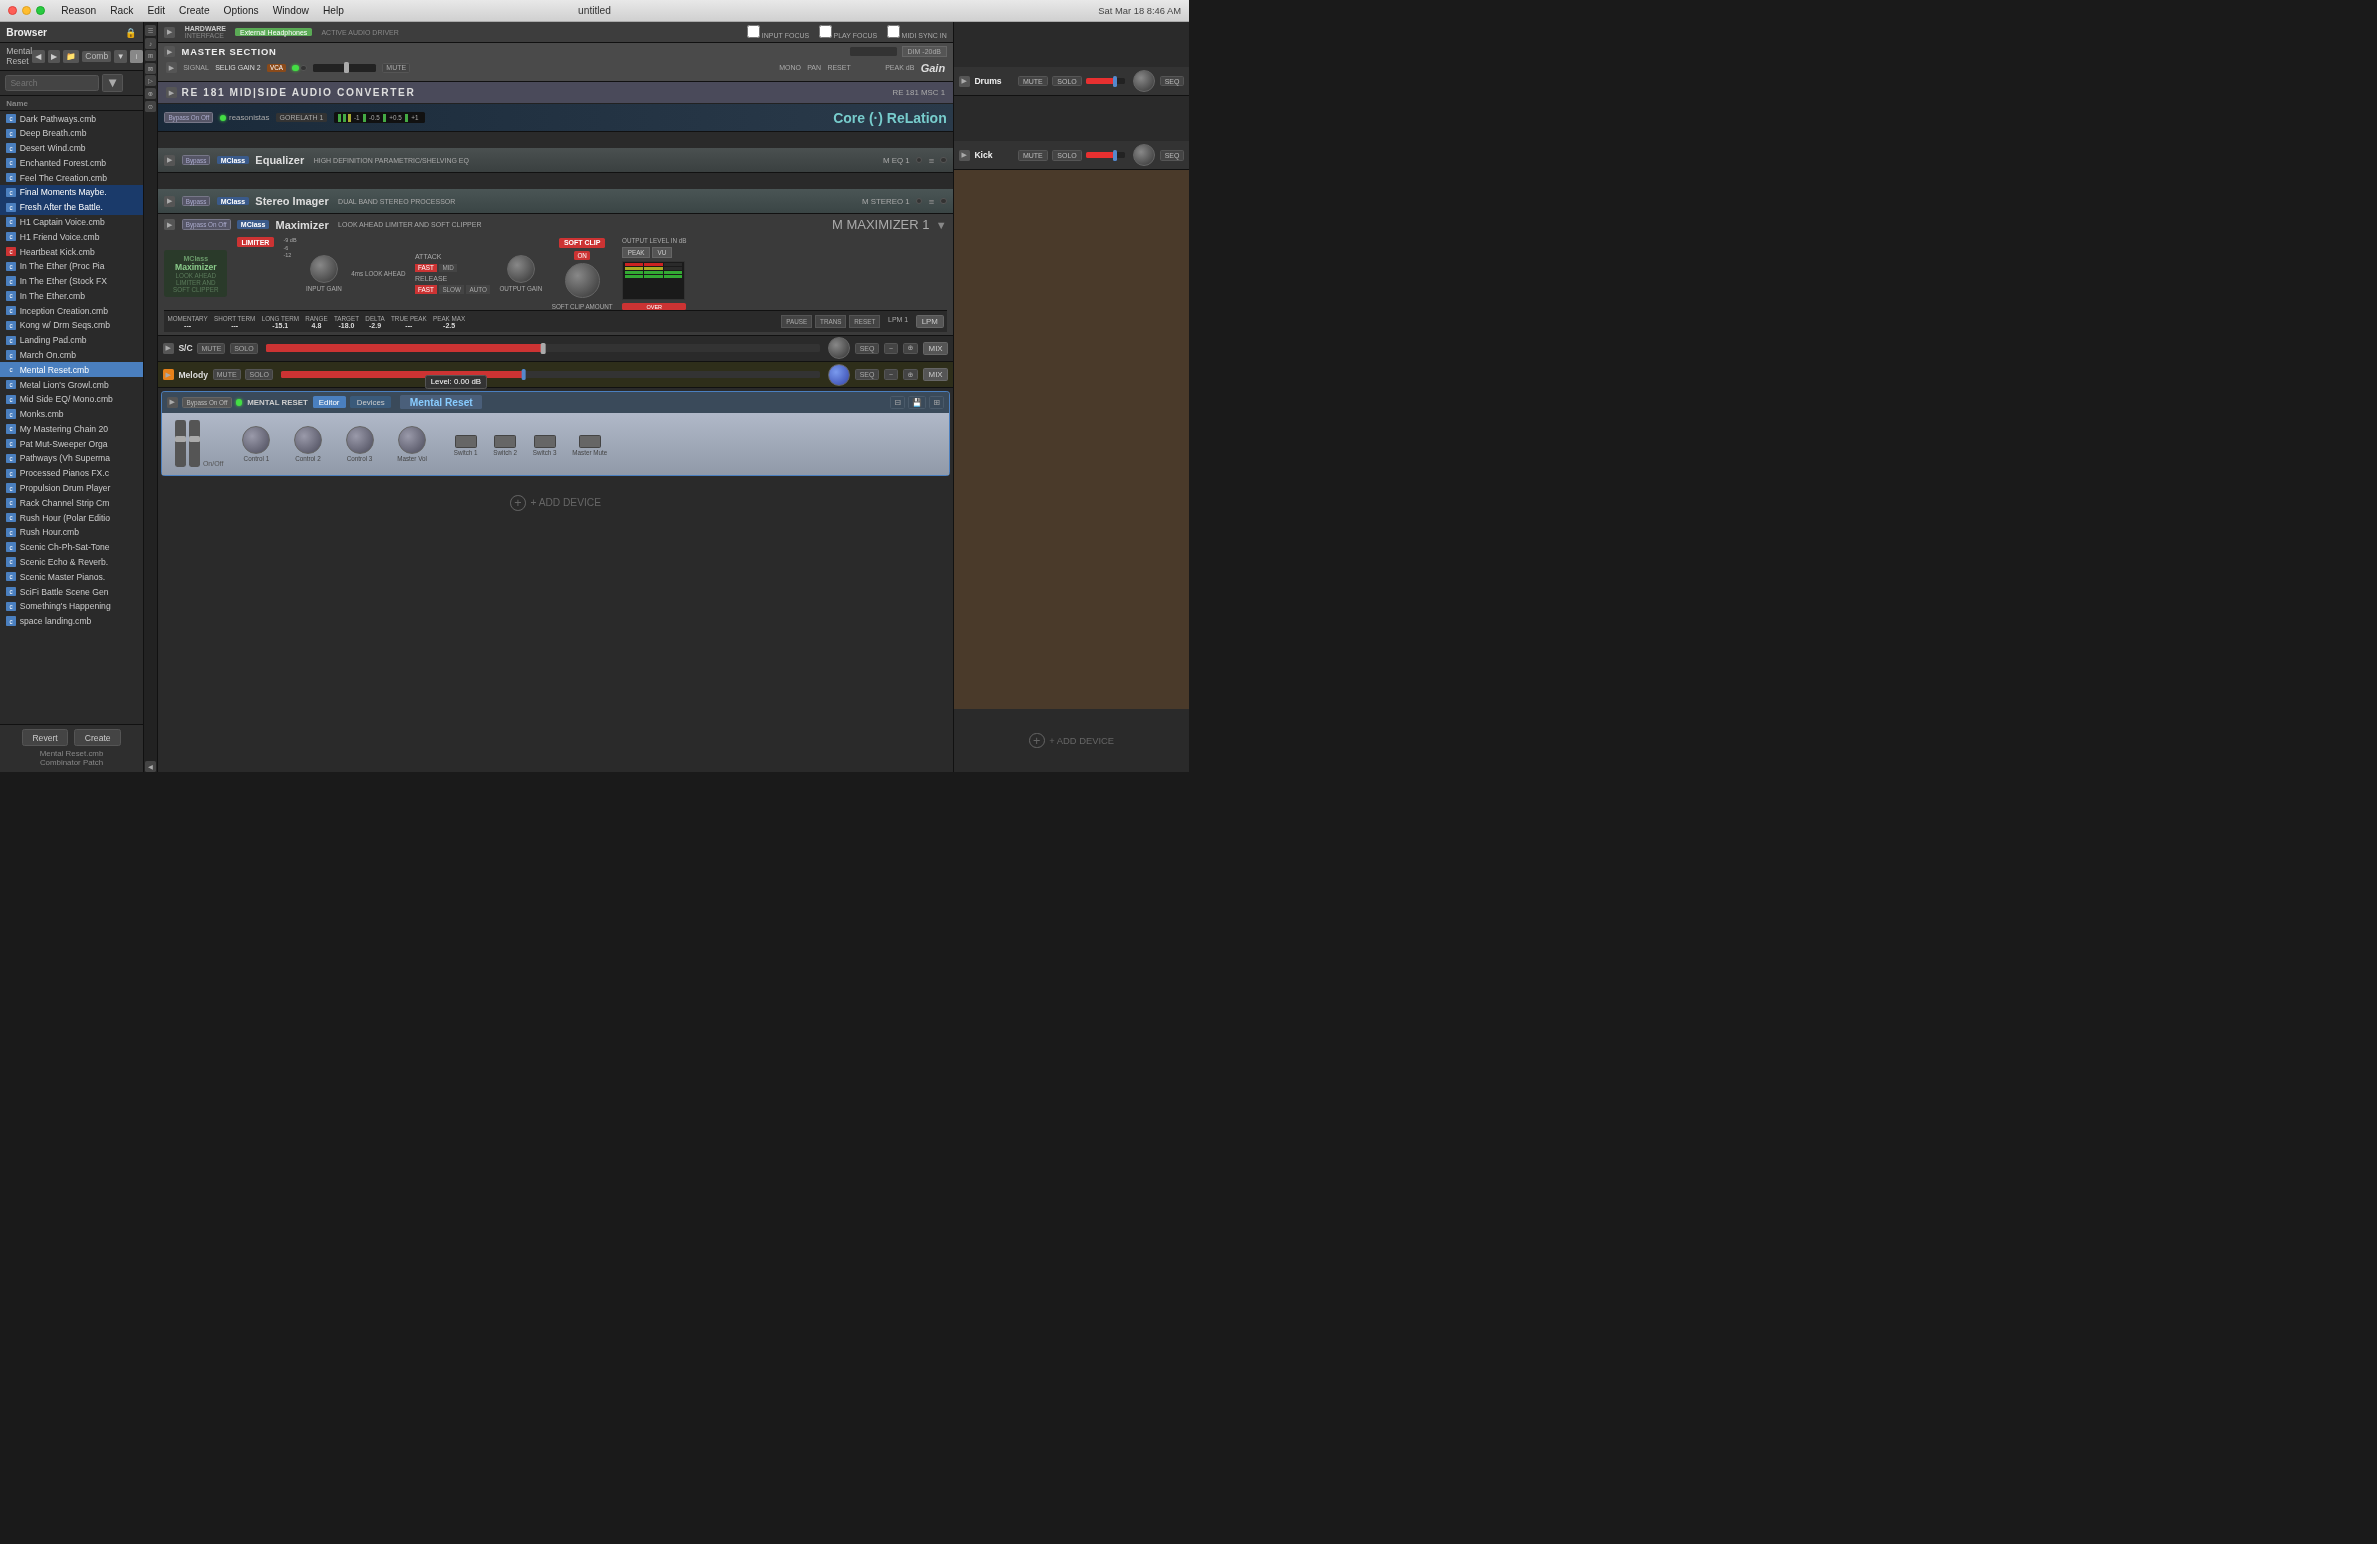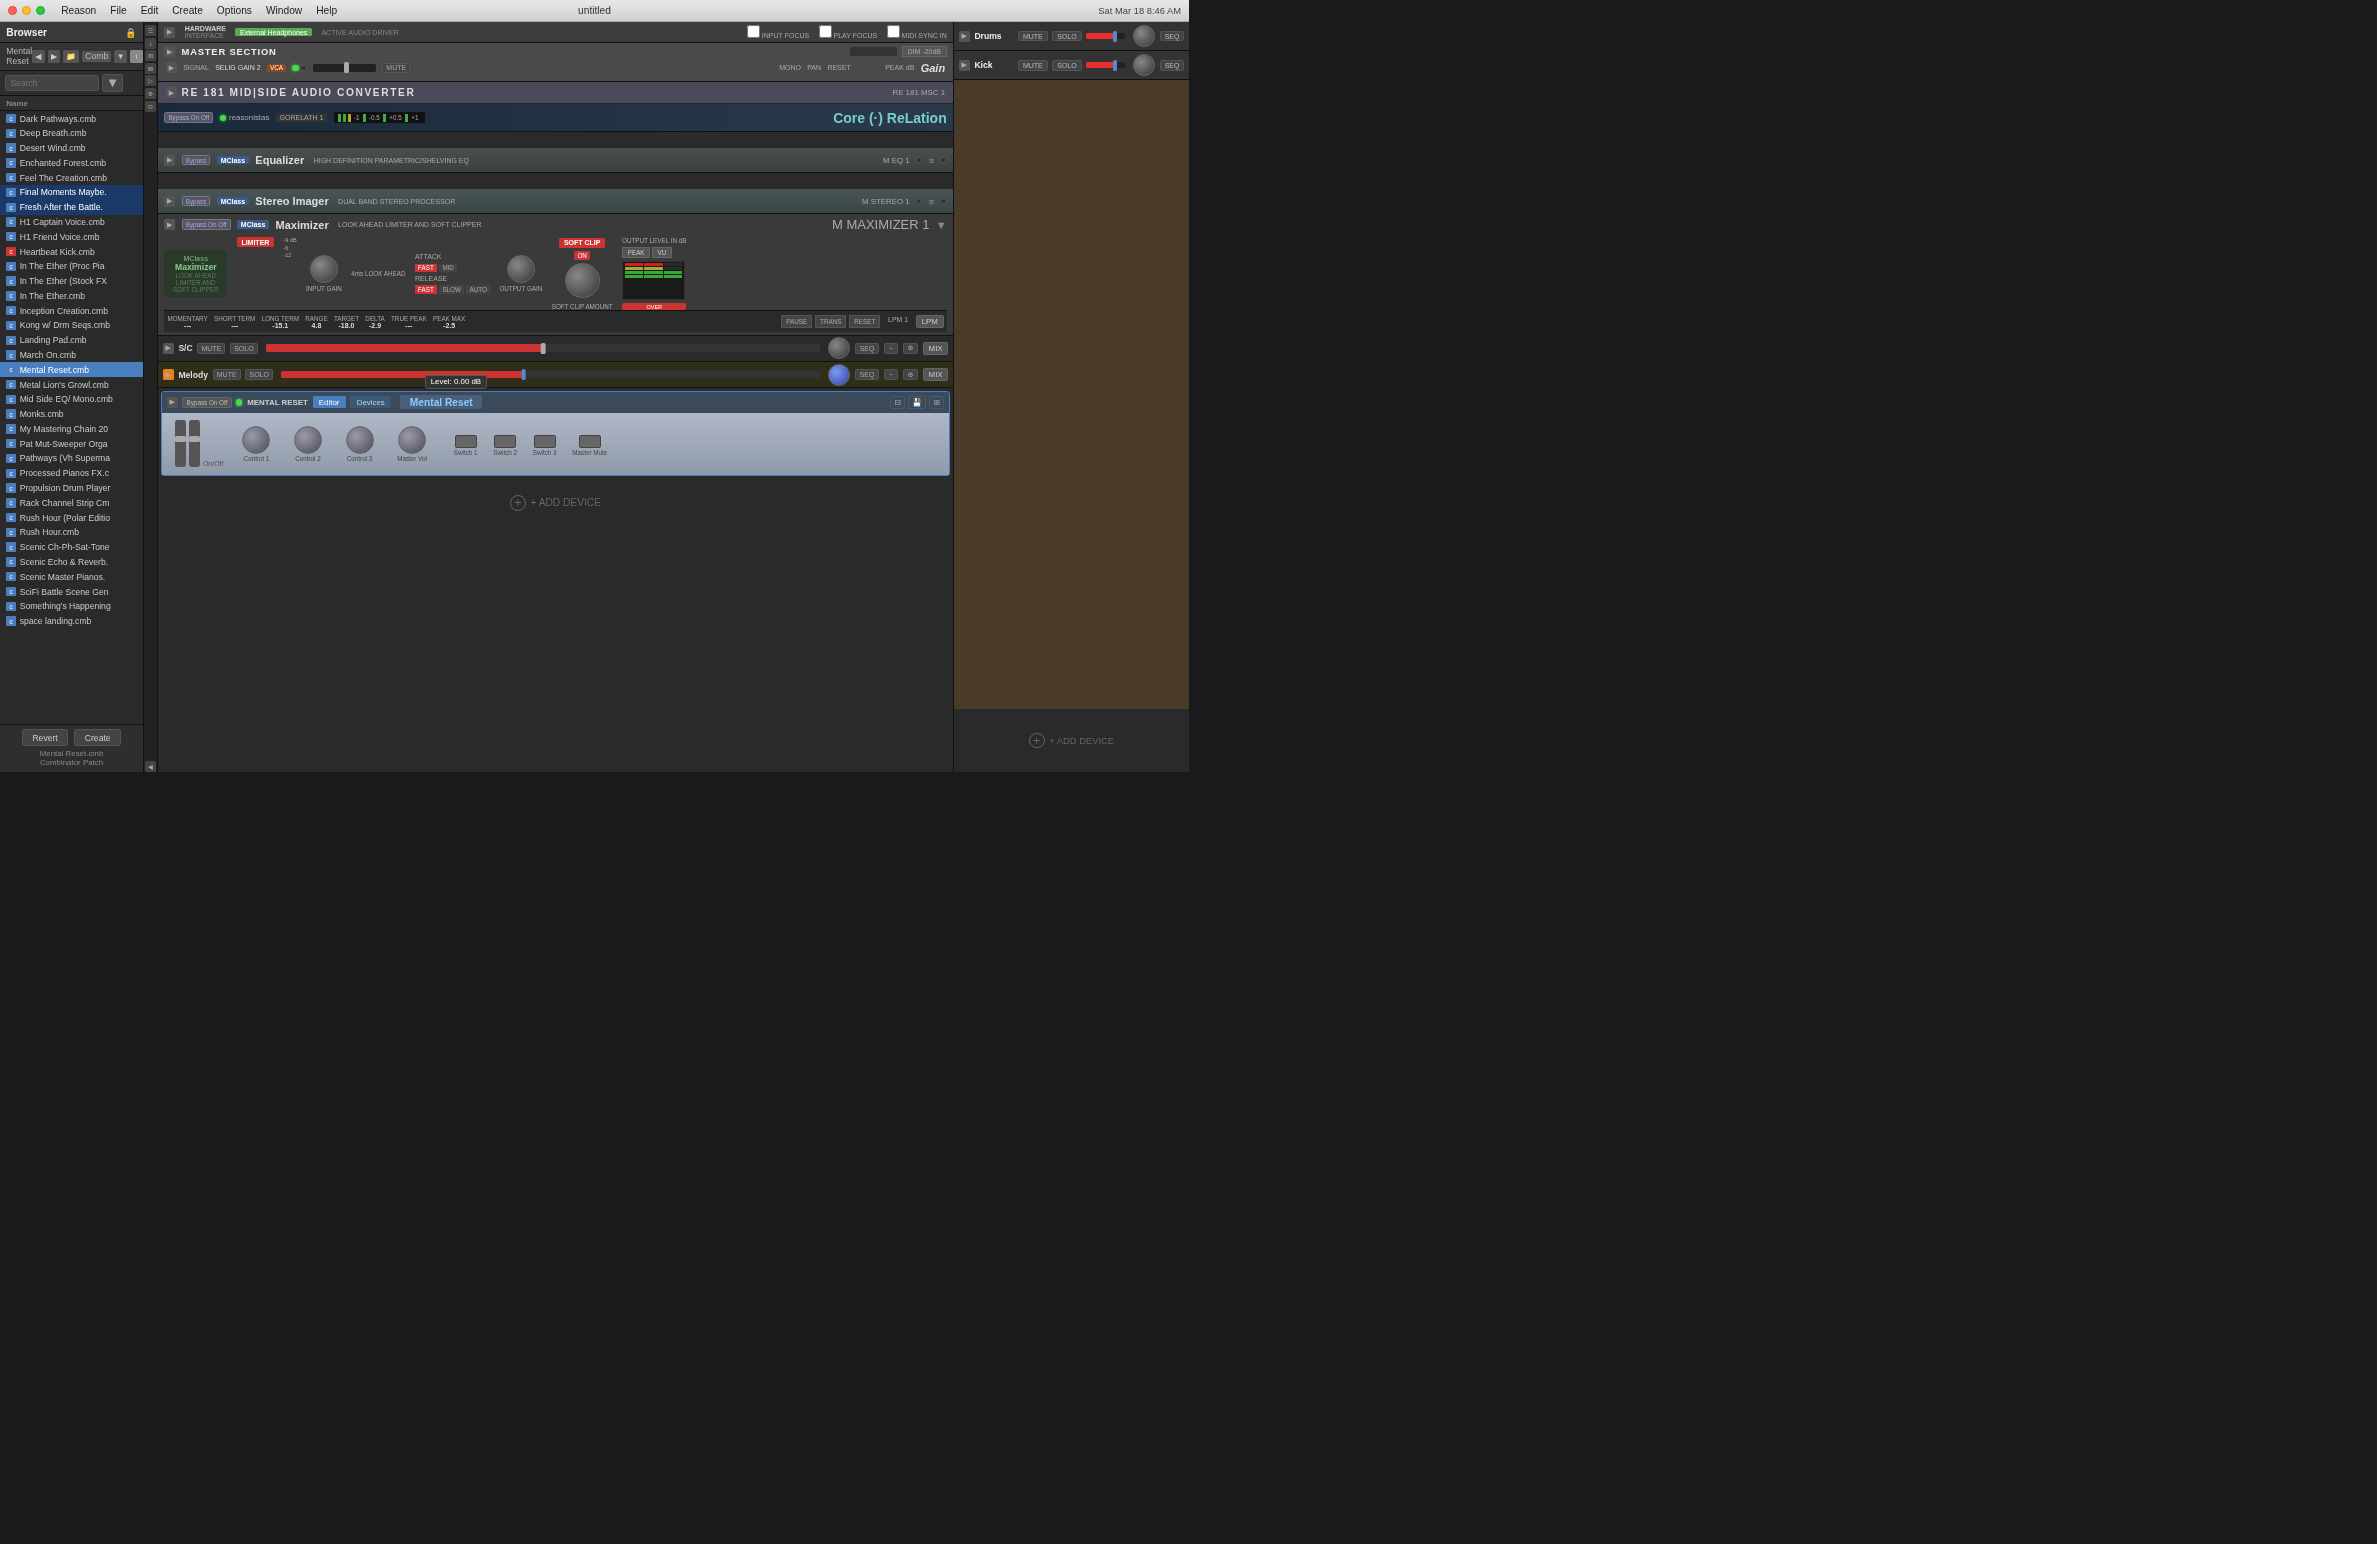--- a/index.html
+++ b/index.html
@@ -523,20 +523,21 @@
       flex-direction: column;
     }
     .right-channel {
       display: flex;
       align-items: center;
       padding: 3.1px 4.7px;
       border-bottom: 0.8px solid #111;
       background: #333;
       gap: 4.7px;
       min-height: 22px;
+      margin-top: 45px;
     }
     .channel-label {
       font-size: 8.6px;
       font-weight: 600;
       color: #eee;
       min-width: 39px;
     }
     .channel-btn {
       background: #444;
       border: 0.8px solid #555;
@@ -699,21 +700,21 @@
 <body>
 
 <div class="titlebar">
   <div class="titlebar-dots">
     <div class="dot dot-red"></div>
     <div class="dot dot-yellow"></div>
     <div class="dot dot-green"></div>
   </div>
   <div class="titlebar-menu">
     <span>Reason</span>
-    <span>File</span>
+    <span>Rack</span>
     <span>Edit</span>
     <span>Create</span>
     <span>Options</span>
     <span>Window</span>
     <span>Help</span>
   </div>
   <div class="titlebar-title">untitled</div>
   <div class="titlebar-right">
     <span>Sat Mar 18  8:46 AM</span>
   </div>

